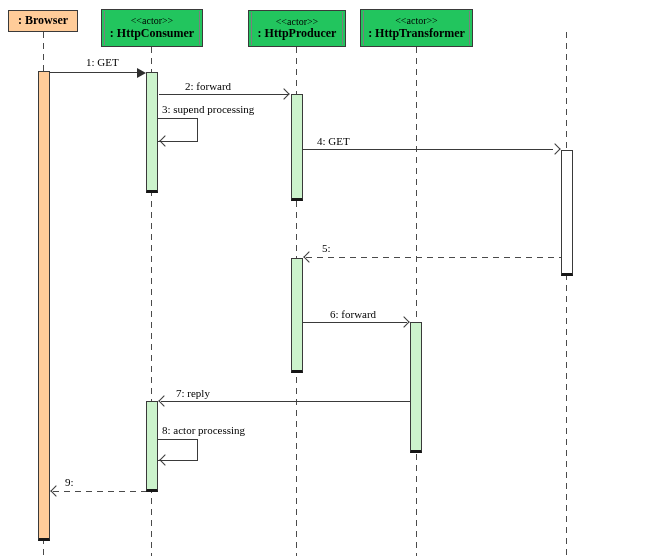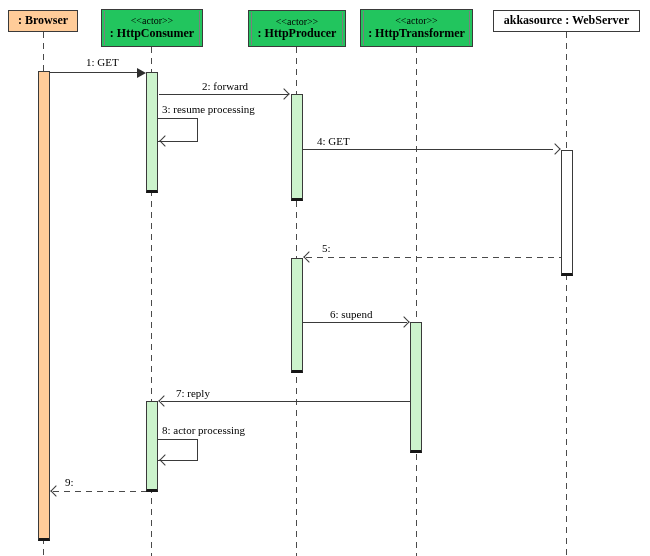--- a/index.html
+++ b/index.html
@@ -77,66 +77,63 @@
   <div class="pbox actor" style="left:248px;top:10px;width:98px;height:37px;">
     <span class="stereo">&lt;&lt;actor&gt;&gt;</span>
     <span class="pname">: HttpProducer</span>
   </div>
 
   <div class="pbox actor" style="left:360px;top:9px;width:113px;height:38px;">
     <span class="stereo">&lt;&lt;actor&gt;&gt;</span>
     <span class="pname">: HttpTransformer</span>
   </div>
 
-  <div class="pbox" style="left:493px;top:10px;width:147px;height:22px;background:#ffffff;">
-    <span class="pname">akkasource : WebServer</span>
-  </div>
 
   <div class="act orange" style="left:38px;top:71px;height:470px;"></div>
   <div class="act green" style="left:146px;top:72px;height:121px;"></div>
   <div class="act green" style="left:291px;top:94px;height:107px;"></div>
   <div class="act white" style="left:561px;top:150px;height:126px;"></div>
   <div class="act green" style="left:291px;top:258px;height:115px;"></div>
   <div class="act green" style="left:410px;top:322px;height:131px;"></div>
   <div class="act green" style="left:146px;top:401px;height:91px;"></div>
 
   <div>
     <div class="mline" style="left:50px;top:72px;width:88px;"></div>
     <span class="tri-r" style="left:137px;top:68px;"></span>
     <span class="mlabel" style="left:86px;top:56px;">1: GET</span>
   </div>
 
   <div>
     <div class="mline" style="left:159px;top:94px;width:129px;"></div>
     <span class="chev r" style="left:280px;top:90px;"></span>
-    <span class="mlabel" style="left:202px;top:80px;">2: forward</span>
+    <span class="mlabel" style="left:185px;top:80px;">2: forward</span>
   </div>
 
   <div>
     <div class="selfloop" style="left:158px;top:118px;width:40px;height:24px;"></div>
     <span class="chev l" style="left:161px;top:137px;"></span>
-    <span class="mlabel" style="left:162px;top:103px;">3: resume processing</span>
+    <span class="mlabel" style="left:162px;top:103px;">3: supend processing</span>
   </div>
 
   <div>
     <div class="mline" style="left:303px;top:149px;width:250px;"></div>
     <span class="chev r" style="left:551px;top:145px;"></span>
     <span class="mlabel" style="left:317px;top:135px;">4: GET</span>
   </div>
 
   <div>
     <div class="mline dashed" style="left:306px;top:257px;width:255px;"></div>
     <span class="chev l" style="left:305px;top:253px;"></span>
     <span class="mlabel" style="left:322px;top:242px;">5:</span>
   </div>
 
   <div>
     <div class="mline" style="left:303px;top:322px;width:104px;"></div>
     <span class="chev r" style="left:400px;top:318px;"></span>
-    <span class="mlabel" style="left:330px;top:308px;">6: supend</span>
+    <span class="mlabel" style="left:330px;top:308px;">6: forward</span>
   </div>
 
   <div>
     <div class="mline" style="left:161px;top:401px;width:249px;"></div>
     <span class="chev l" style="left:160px;top:397px;"></span>
     <span class="mlabel" style="left:176px;top:387px;">7: reply</span>
   </div>
 
   <div>
     <div class="selfloop" style="left:158px;top:439px;width:40px;height:22px;"></div>

